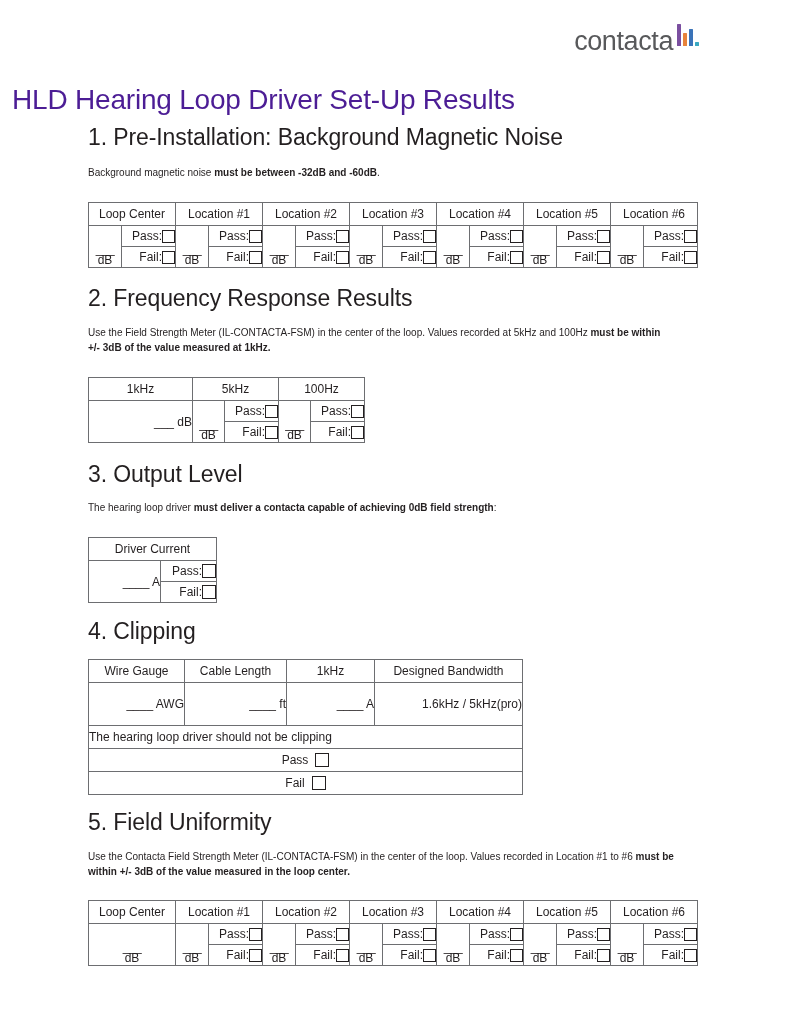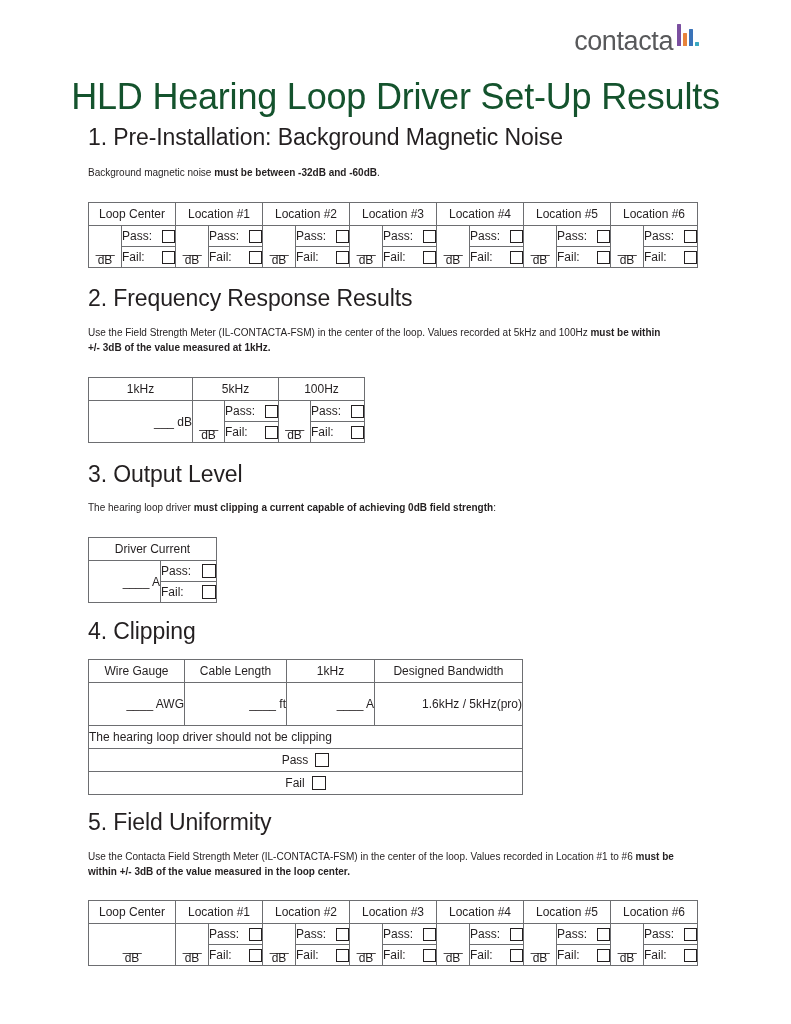--- a/index.html
+++ b/index.html
@@ -13,21 +13,21 @@
     font-family: "Liberation Sans", sans-serif;
     color: #231f20;
     position: relative;
     overflow: hidden;
   }
 
   .page {
     width: 791px;
     height: 1024px;
     box-sizing: border-box;
-    padding: 4px;
+    padding: 12px;
     position: relative;
   }
 
   
   .brand {
     position: absolute;
     top: 24px;
     right: 88px;
     display: flex;
     align-items: flex-end;
@@ -55,24 +55,23 @@
   }
   .bm1 { left: 0px;  width: 4px; height: 22px; background: #7b4fa0; }
   .bm2 { left: 6px;  width: 4px; height: 13px; background: #e8833a; }
   .bm3 { left: 12px; width: 4px; height: 17px; background: #3a73b8; }
   .bm4 { left: 18px; width: 4px; height: 4px;  background: #3aa8c1; border-radius: 50%; }
 
   
   .doc-title {
     margin: 0;
     padding: 72px 0 0 0;
-    text-align: center;
-    font-size: 36px;
+    font-size: 28px;
     font-weight: 400;
-    color: #14532d;
+    color: #4c1d95;
     letter-spacing: -0.2px;
     line-height: 1.15;
   }
   .section-heading {
     margin: 0;
     font-size: 23px;
     font-weight: 400;
     color: #231f20;
     letter-spacing: -0.1px;
     line-height: 1.2;
@@ -132,21 +131,21 @@
   .pf-cell {
     height: 20px;
     padding: 0 4px 0 4px;
     font-size: 12.5px;
     white-space: nowrap;
     vertical-align: middle;
   }
   .pf-row-inner {
     display: flex;
     align-items: center;
-    justify-content: space-between;
+    justify-content: flex-end;
     gap: 0;
   }
   .chk {
     display: inline-block;
     width: 11px;
     height: 11px;
     border: 1.6px solid #231f20;
     background: #fff;
     flex: 0 0 auto;
   }
@@ -409,21 +408,21 @@
     </tbody>
       </table>
   </div>
 
   <div class="block" style="top:461px;">
     <h2 class="section-heading">3. Output Level</h2>
   </div>
 
   <div class="block" style="top:501px; width:600px;">
     <p class="body-text">
-      <span>The hearing loop driver </span><b>must clipping a current capable of achieving 0dB field strength</b><span>:</span>
+      <span>The hearing loop driver </span><b>must deliver a contacta capable of achieving 0dB field strength</b><span>:</span>
     </p>
   </div>
 
   <div class="block" style="top:537px;">
     <table class="grid">
       <colgroup>
         <col style="width:72px">
           <col style="width:56px">
       </colgroup>
       <tbody>

